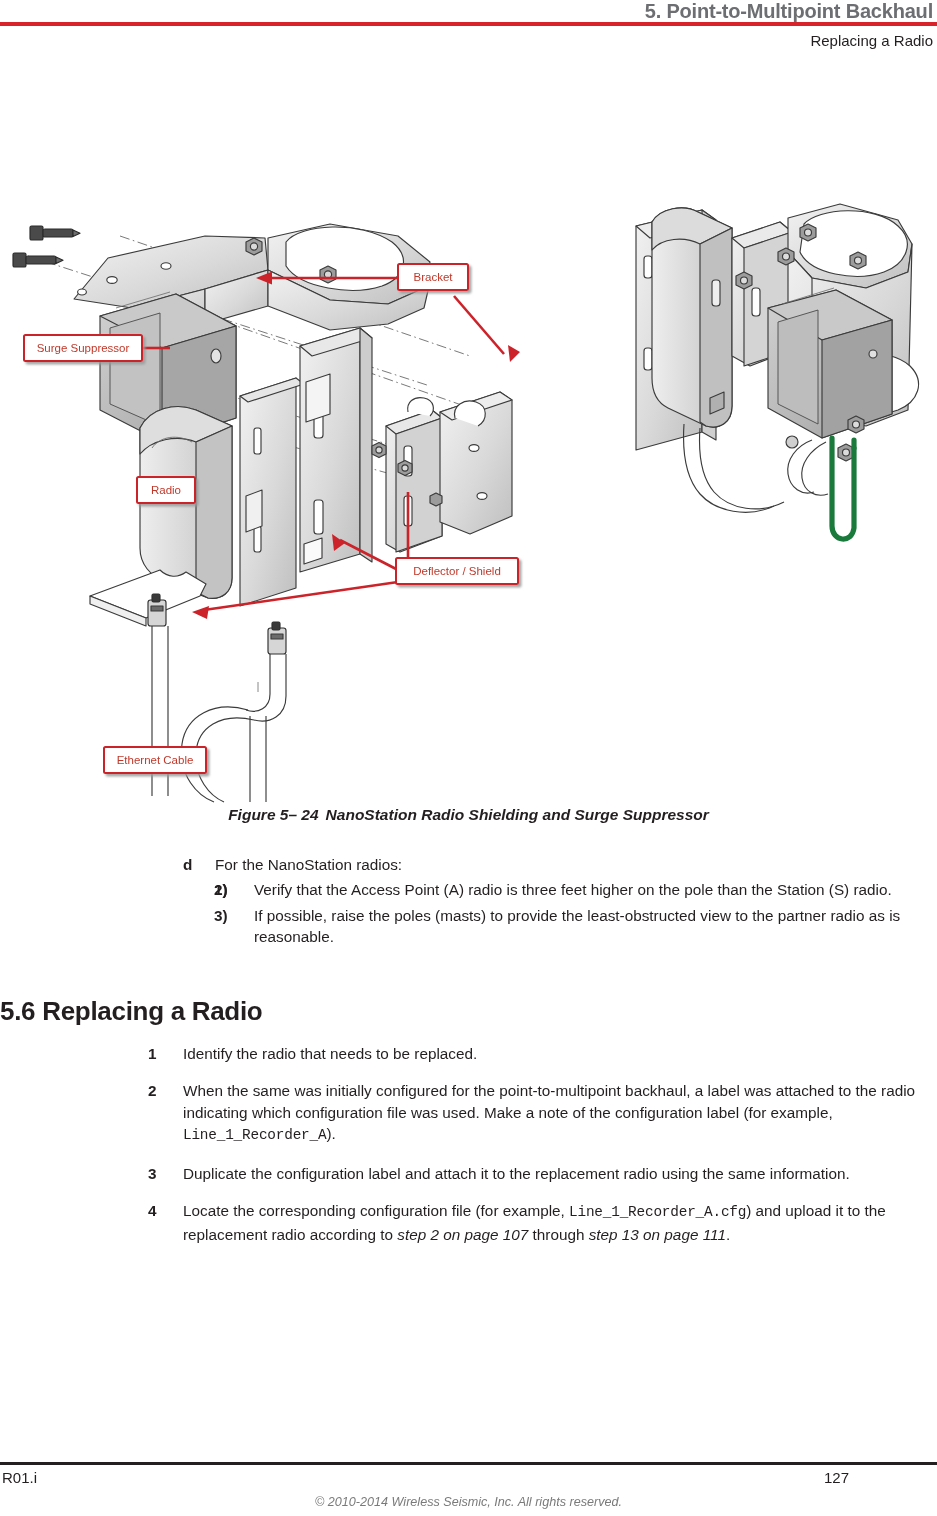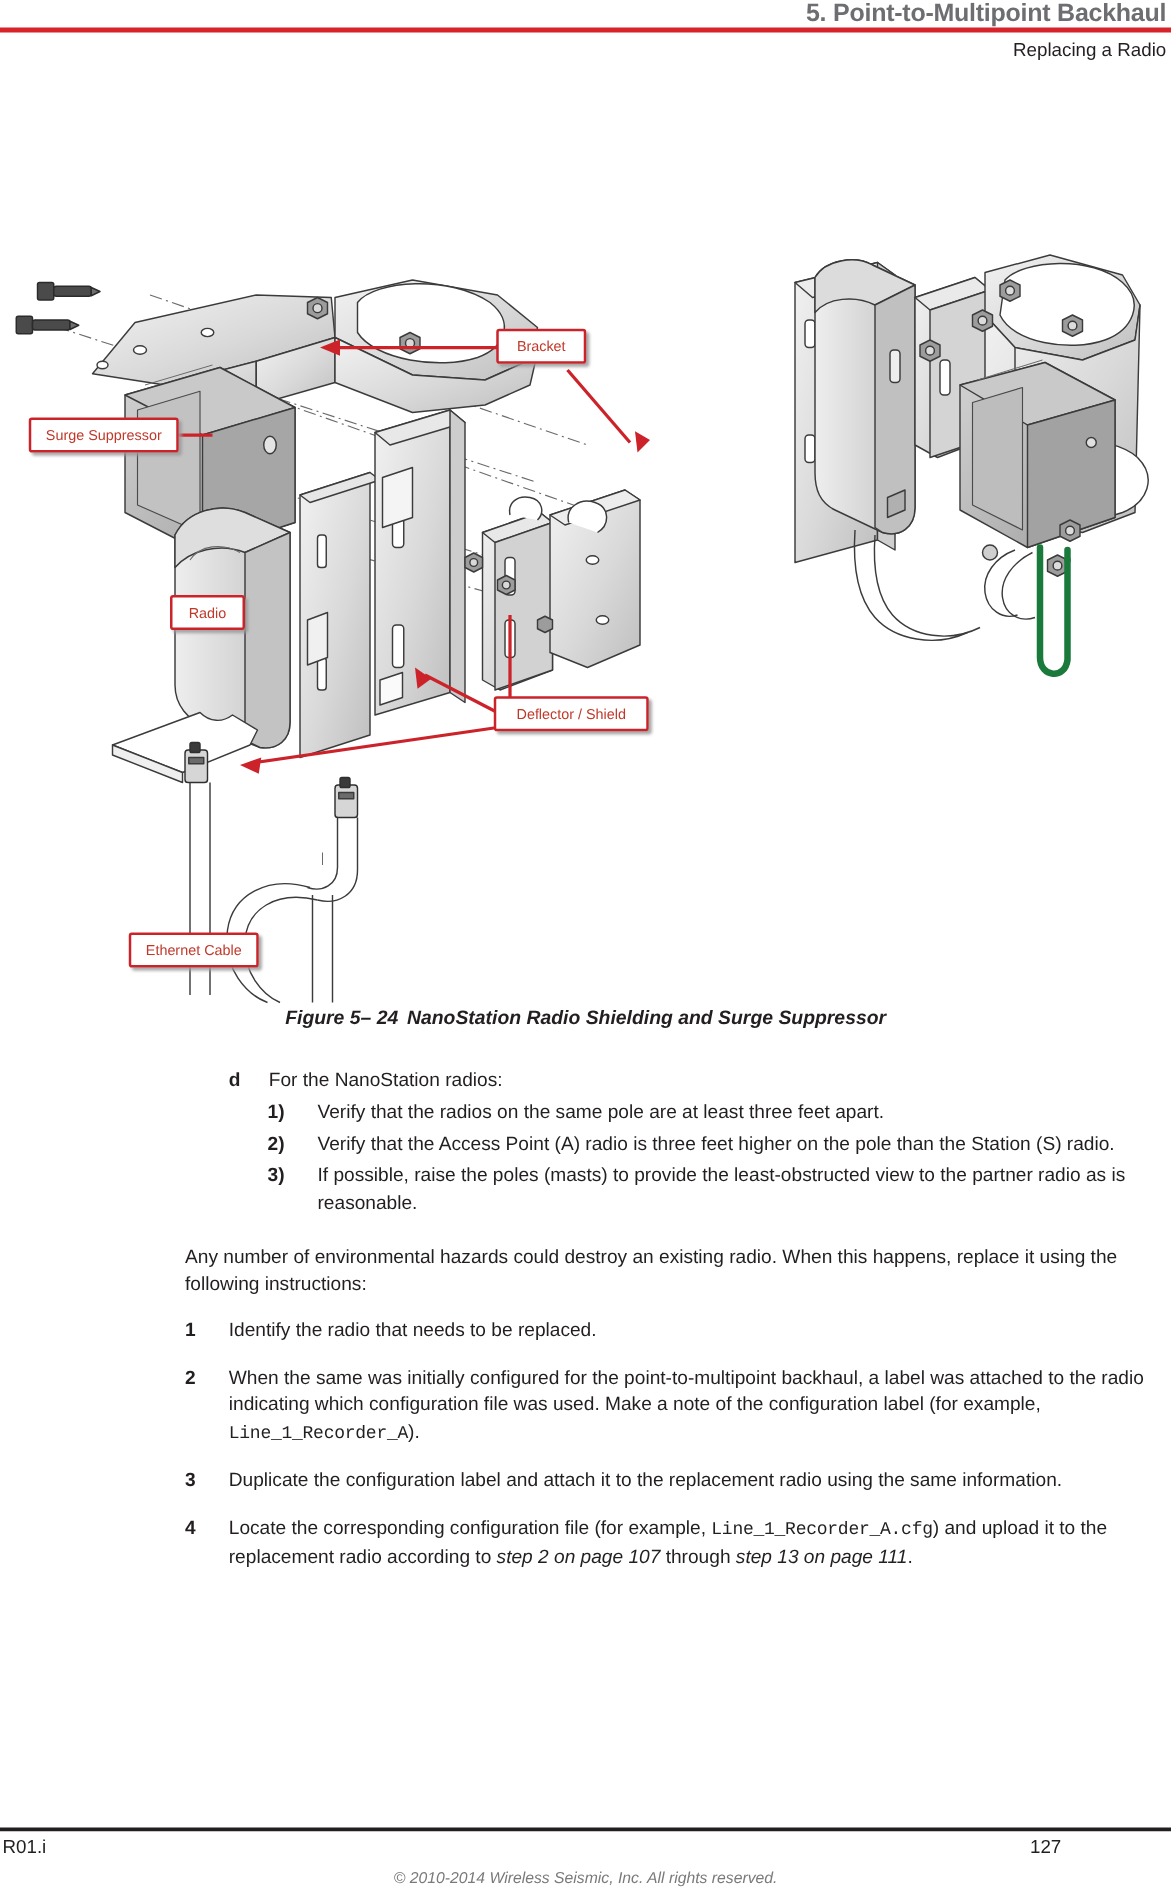--- a/index.html
+++ b/index.html
@@ -547,33 +547,32 @@
 
   <div class="body-area">
 
     <div class="lettered-item">
       <span class="marker">d</span>
       <span>For the NanoStation radios:</span>
     </div>
 
     <div class="sub-step">
       <span class="marker">1)</span>
-      <span>Verify that the radios on the same pole are at least three feet apart.</span>
     </div>
     <div class="sub-step">
       <span class="marker">2)</span>
       <span>Verify that the Access Point (A) radio is three feet higher on the pole than the Station (S) radio.</span>
     </div>
     <div class="sub-step">
       <span class="marker">3)</span>
       <span>If possible, raise the poles (masts) to provide the least-obstructed view to the partner radio as is reasonable.</span>
     </div>
 
-
-    <p class="intro-para">Any number of environmental hazards could destroy an existing radio. When this happens, replace it using the following instructions:</p>
+    <h2 class="section-heading">5.6 Replacing a Radio</h2>
+
 
     <div class="step">
       <span class="marker">1</span>
       <span class="step-body"><span>Identify the radio that needs to be replaced.</span></span>
     </div>
     <div class="step">
       <span class="marker">2</span>
       <span class="step-body"><span>When the same was initially configured for the point-to-multipoint backhaul, a label was attached to the radio indicating which configuration file was used. Make a note of the configuration label (for example, </span><span class="mono">Line_1_Recorder_A</span><span>).</span></span>
     </div>
     <div class="step">

